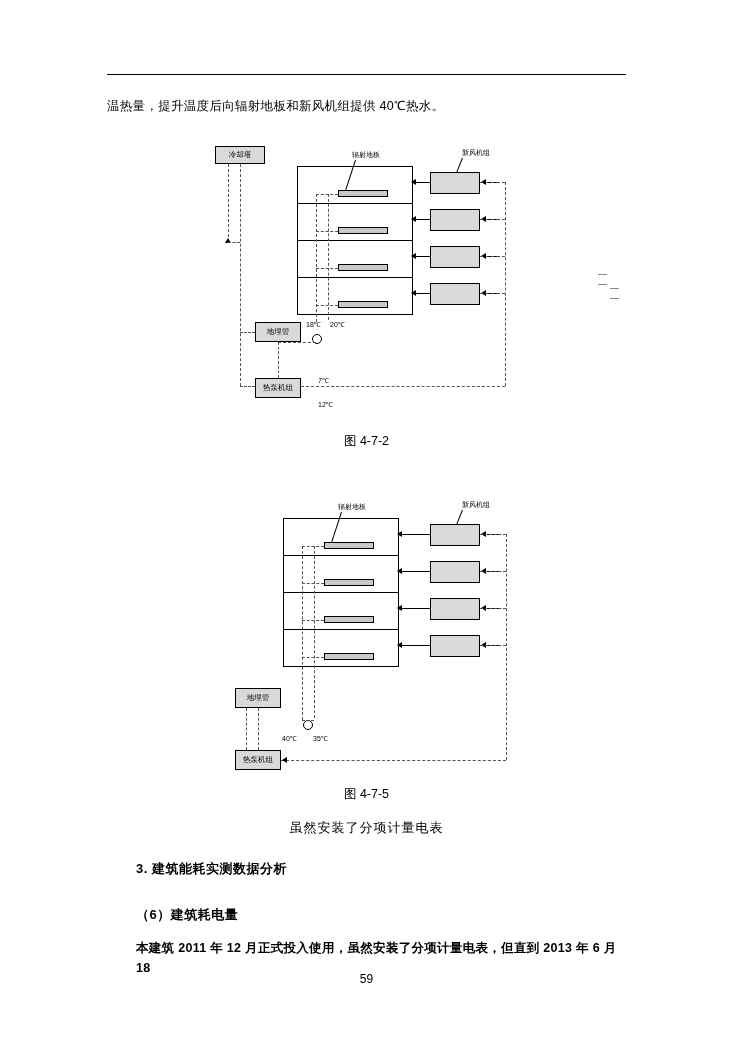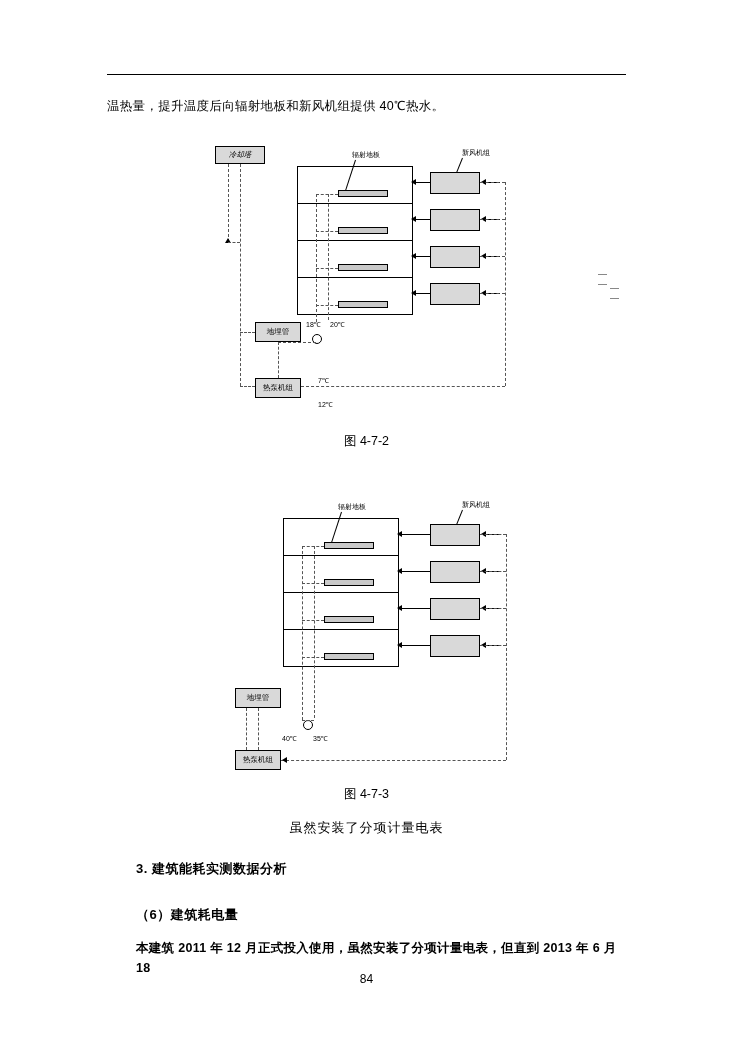--- a/index.html
+++ b/index.html
@@ -172,21 +172,21 @@
 
     <div class="hrule"></div>
 
     <div class="para p-top">温热量，提升温度后向辐射地板和新风机组提供 40℃热水。</div>
 
     <div class="small-marks" style="left:598px; top:269px;">— —</div>
     <div class="small-marks" style="left:610px; top:283px;">— —</div>
 
     <div class="diagram dg1">
 
-      <div class="box" style="left:215px; top:8px; width:50px; height:18px;font-style:italic;">冷却塔</div>
+      <div class="box" style="left:215px; top:8px; width:50px; height:18px;">冷却塔</div>
 
       <div class="box-white" style="left:297px; top:28px; width:116px; height:149px;"></div>
 
       <div class="ln ln-h" style="left:297px; top:65px; width:116px;"></div>
       <div class="ln ln-h" style="left:297px; top:102px; width:116px;"></div>
       <div class="ln ln-h" style="left:297px; top:139px; width:116px;"></div>
 
       <div class="floor-slab" style="left:338px; top:52px; width:50px;"></div>
       <div class="floor-slab" style="left:338px; top:89px; width:50px;"></div>
       <div class="floor-slab" style="left:338px; top:126px; width:50px;"></div>
@@ -322,23 +322,23 @@
       <div class="dash-h" style="left:281px; top:268px; width:225px;"></div>
       <div class="arrow-l" style="left:282px; top:265px;"></div>
       <div class="dash-v" style="left:506px; top:42px; height:226px;"></div>
       <div class="dash-h" style="left:480px; top:42px; width:26px;"></div>
       <div class="dash-h" style="left:480px; top:79px; width:26px;"></div>
       <div class="dash-h" style="left:480px; top:116px; width:26px;"></div>
       <div class="dash-h" style="left:480px; top:153px; width:26px;"></div>
       <div class="dash-h" style="left:302px; top:228px; width:12px;"></div>
     </div>
 
-    <div class="caption fignum2">图 4-7-3</div>
+    <div class="caption fignum2">图 4-7-5</div>
     <div class="caption figtitle2">虽然安装了分项计量电表</div>
 
     <div class="heading-bold h-3">3. 建筑能耗实测数据分析</div>
     <div class="heading-bold h-1">（6）建筑耗电量</div>
 
     <div class="para p-bottom">本建筑 2011 年 12 月正式投入使用，虽然安装了分项计量电表，但直到 2013 年 6 月 18</div>
 
-    <div class="pagenum">84</div>
+    <div class="pagenum">59</div>
   </div>
 </div>
 
 </body></html>

